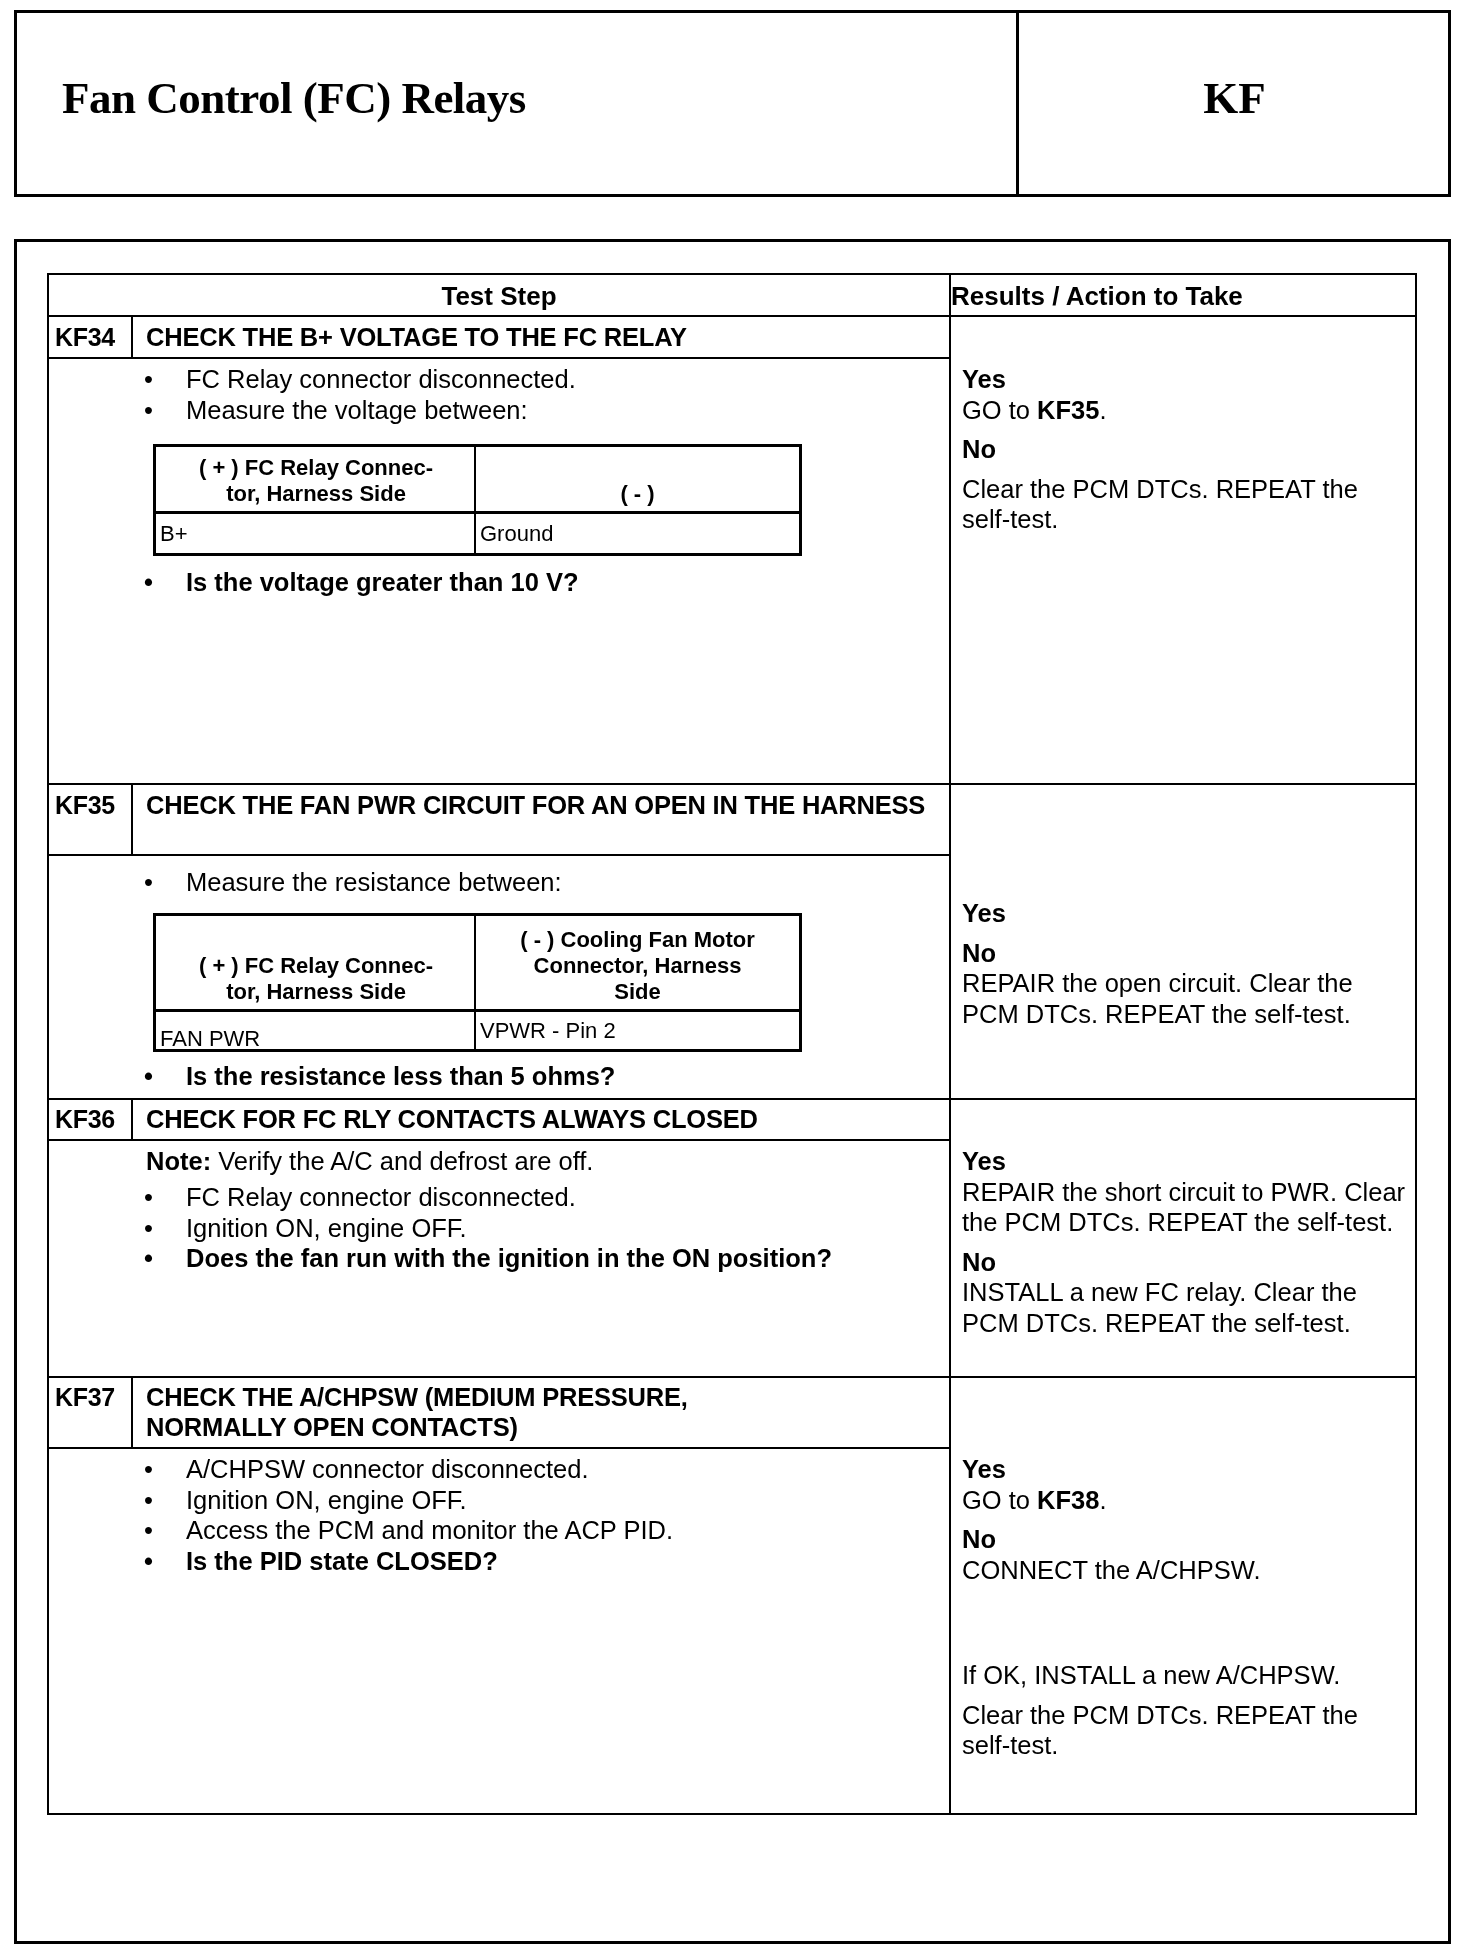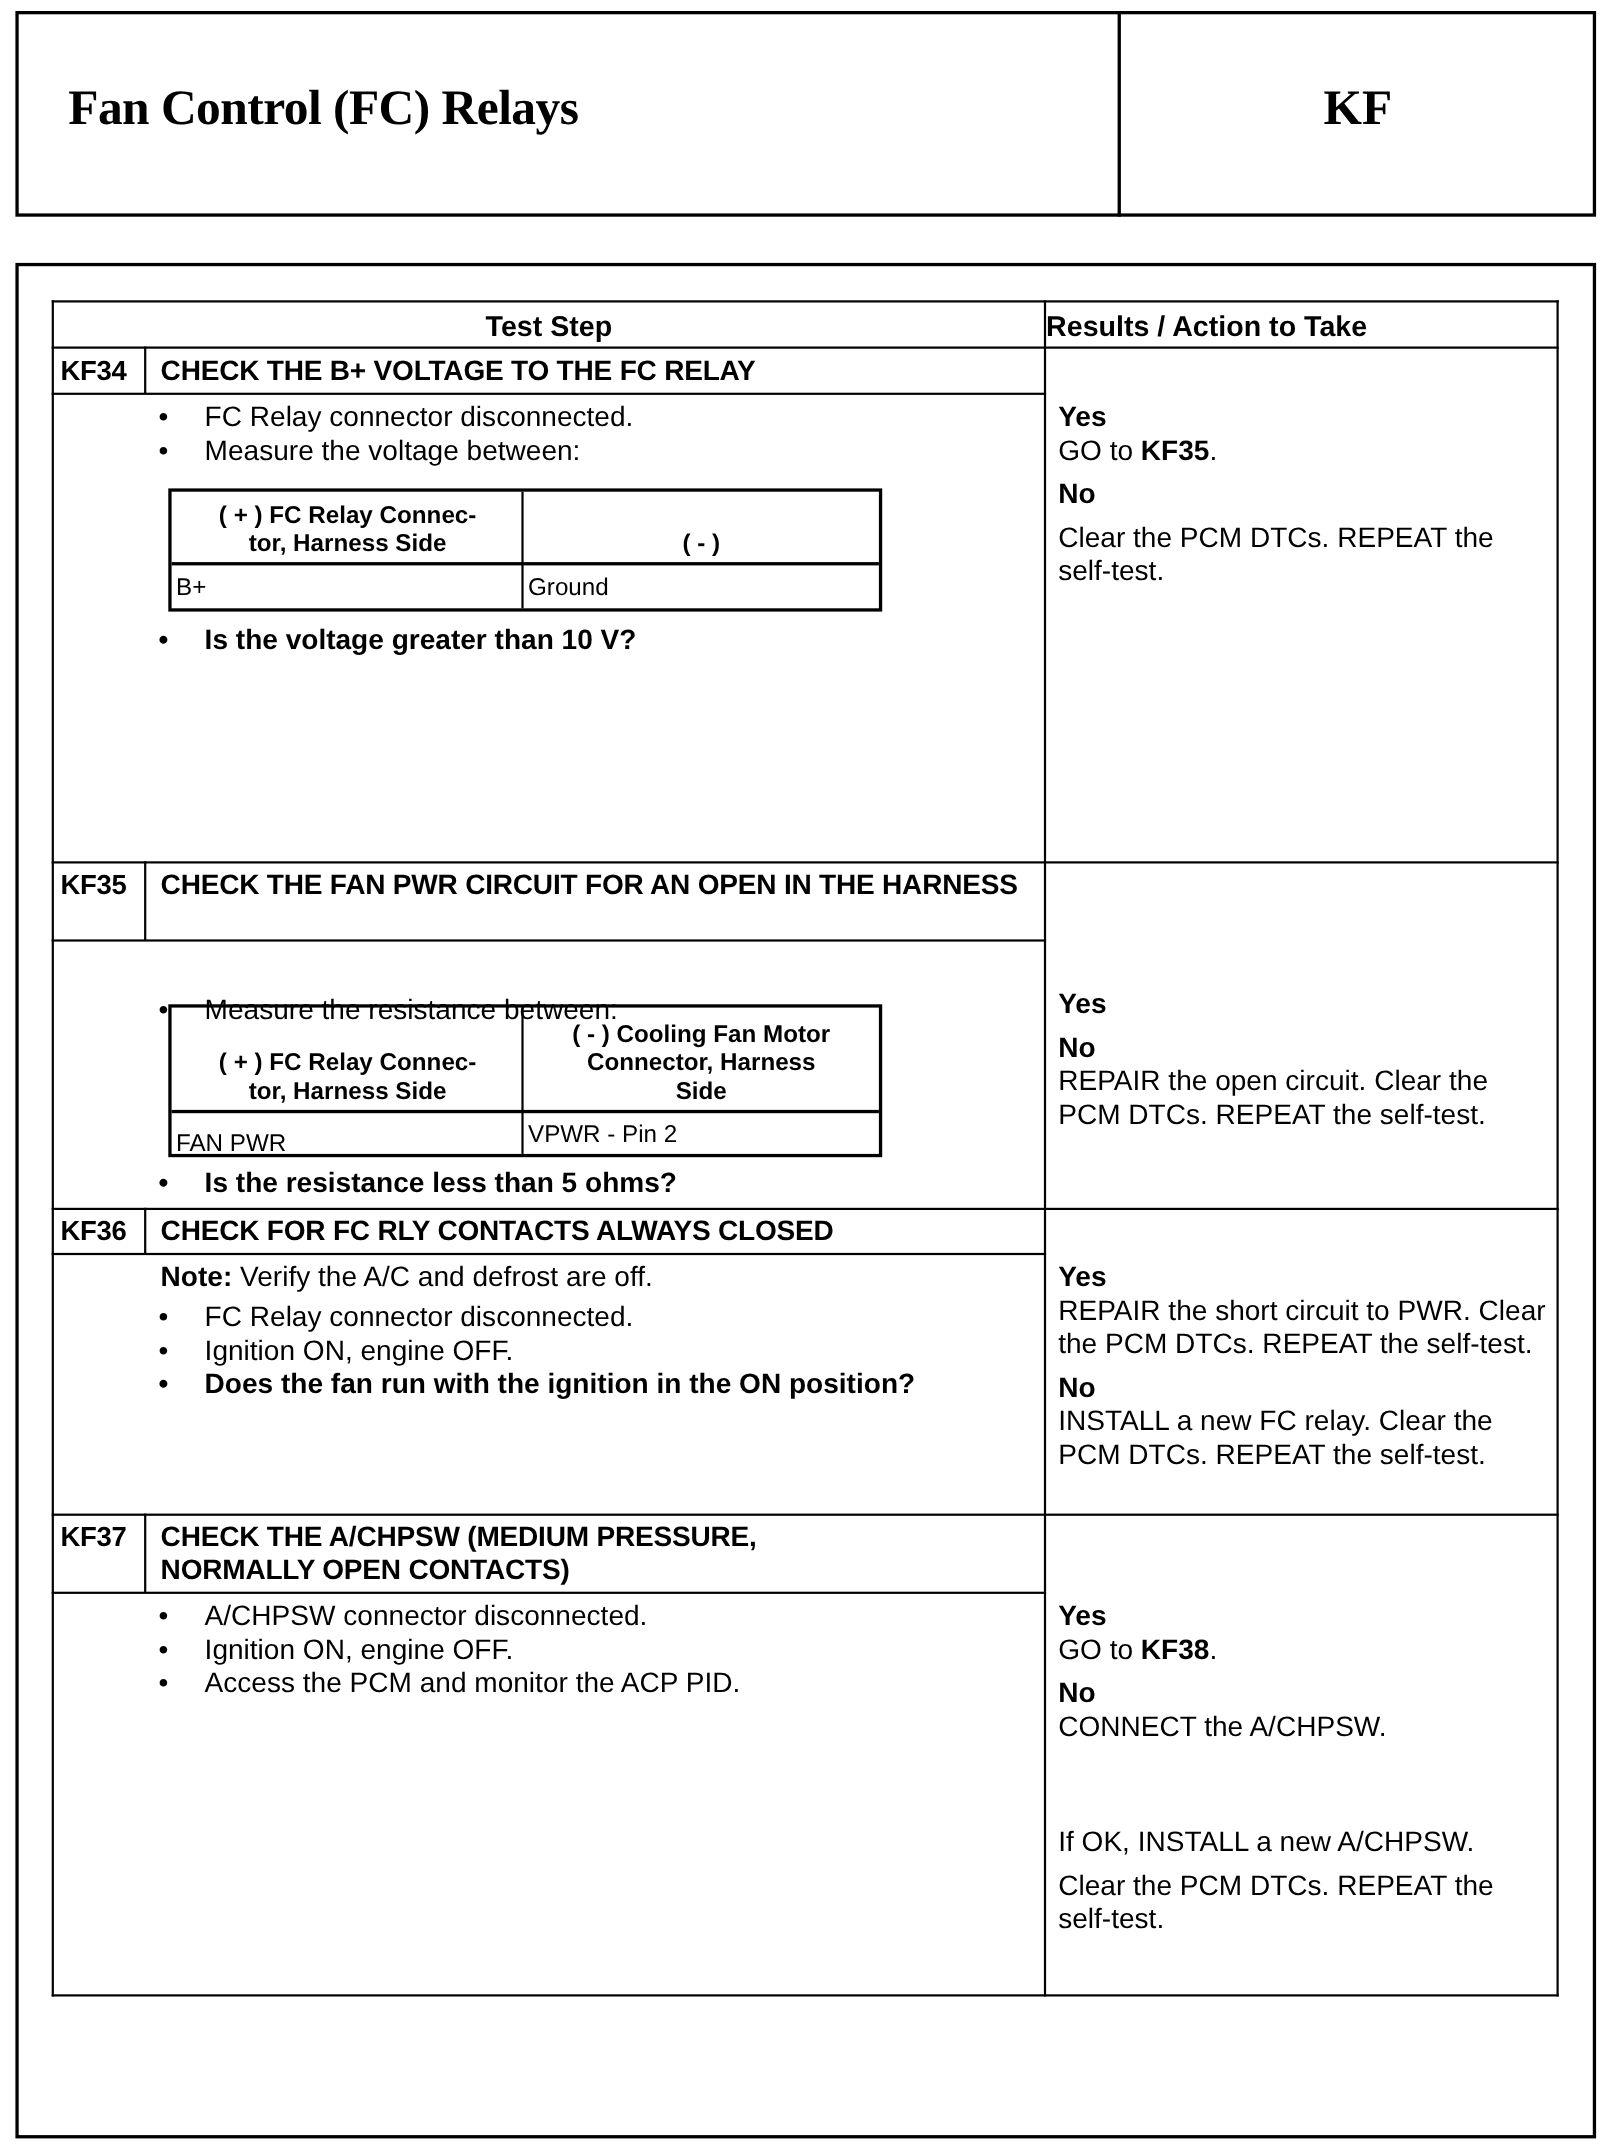--- a/index.html
+++ b/index.html
@@ -98,21 +98,21 @@
   </div>
 
   <div class="hline" style="left:47px; top:783px; width:1370px;"></div>
 
   <div>
     <div class="hline" style="left:47px; top:854px; width:904px;"></div>
     <div class="vline" style="left:131px; top:783px; height:72px;"></div>
     <div class="txt step-id" style="left:55px; top:790px;">KF35</div>
     <div class="txt step-title" style="left:146px; top:790px; width:790px; white-space:normal;">CHECK THE FAN PWR CIRCUIT FOR AN OPEN IN THE HARNESS</div>
 
-    <ul class="bullet-list" style="left:144px; top:903px;">
+    <ul class="bullet-list" style="left:144px; top:867px;">
       <li>Measure the resistance between:</li>
     </ul>
 
     <div class="mtable" style="left:153px; top:913px; width:649px; height:139px;">
       <div class="vline" style="left:318px; top:0; height:133px;"></div>
       <div class="hline" style="left:0; top:93px; width:643px; height:3px;"></div>
       <div class="mcell mhead" style="left:0; top:0; width:320px; height:93px; white-space:pre-line;">( + ) FC Relay Connec-
 tor, Harness Side</div>
       <div class="mcell mhead" style="left:320px; top:0; width:323px; height:93px; white-space:pre-line;">( - ) Cooling Fan Motor
 Connector, Harness
@@ -163,20 +163,21 @@
   <div>
     <div class="hline" style="left:47px; top:1447px; width:904px;"></div>
     <div class="vline" style="left:131px; top:1376px; height:72px;"></div>
     <div class="txt step-id" style="left:55px; top:1382px;">KF37</div>
     <div class="txt step-title" style="left:146px; top:1382px; width:640px; white-space:normal;">CHECK THE A/CHPSW (MEDIUM PRESSURE, NORMALLY OPEN CONTACTS)</div>
 
     <ul class="bullet-list" style="left:144px; top:1454px;">
       <li>A/CHPSW connector disconnected.</li>
       <li>Ignition ON, engine OFF.</li>
       <li>Access the PCM and monitor the ACP PID.</li>
+      <li class="q">Is the PID state CLOSED?</li>
     </ul>
 
     <div class="res" style="top:1454px;">
       <p class="lbl">Yes</p>
       <p><span>GO to </span><b>KF38</b><span>.</span></p>
       <div class="gap"></div>
       <p class="lbl">No</p>
       <p>CONNECT the A/CHPSW.</p>
     </div>
     <div class="res" style="top:1660px;">

